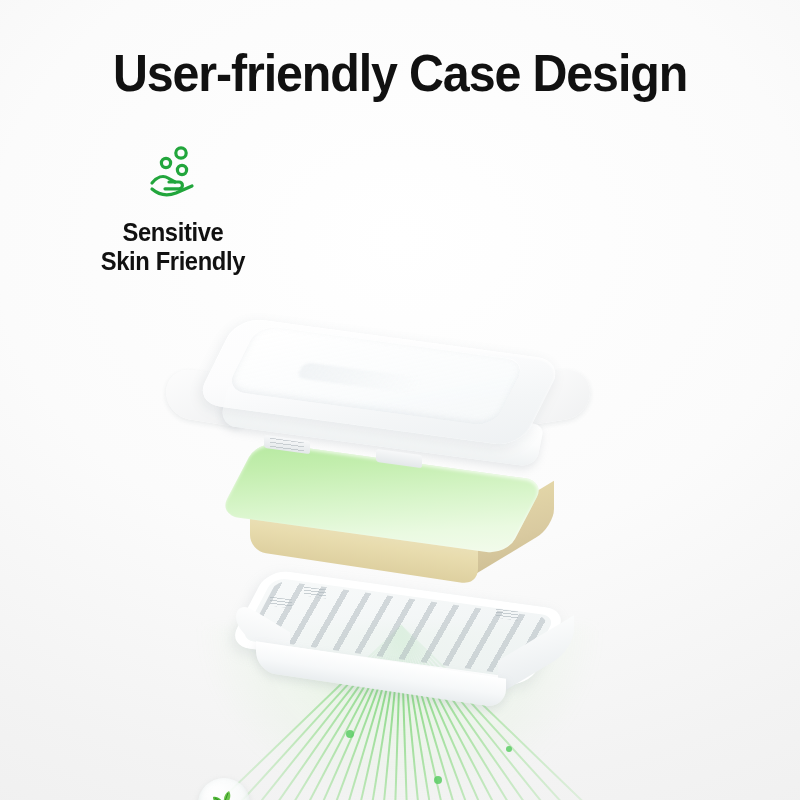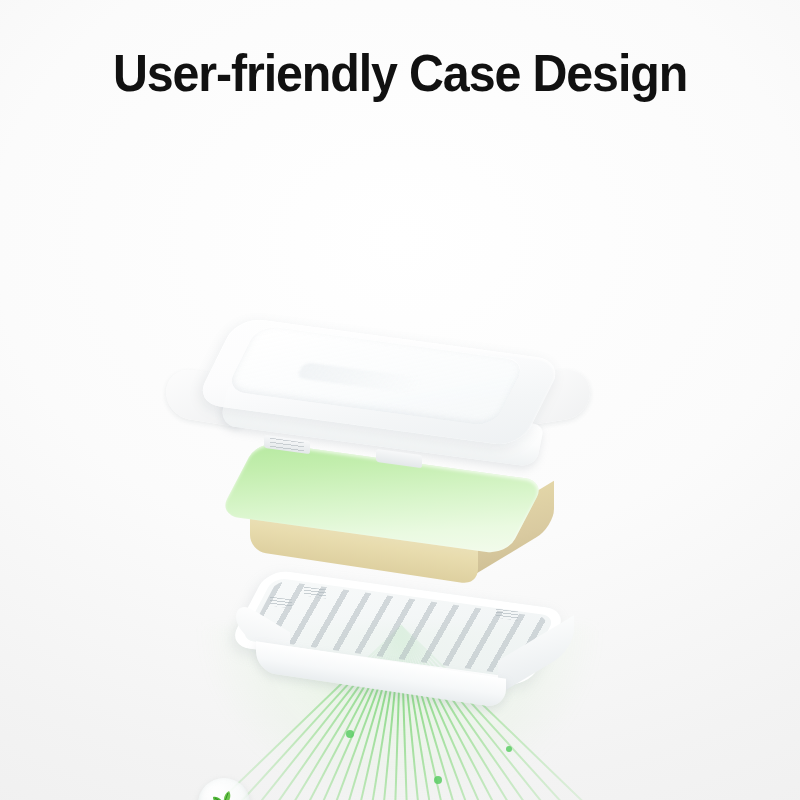--- a/index.html
+++ b/index.html
@@ -213,20 +213,36 @@
 </head>
 <body>
 
 <div id="page">
 
   <div id="title">User-friendly Case Design</div>
 
   <div id="features">
 
 
+    <div class="feature">
+      <div class="feat-icon">
+        <svg width="60" height="58" viewBox="0 0 60 58" fill="none" stroke="#22a63c" stroke-width="3.2" stroke-linecap="round" stroke-linejoin="round">
+          <circle cx="38" cy="11" r="5.2"></circle>
+          <circle cx="23" cy="21" r="4.6"></circle>
+          <circle cx="39" cy="28" r="4.6"></circle>
+          <path d="M9 41 c5-6 11-8 16-5 l7 4"></path>
+          <path d="M26 40 h10 a3.4 3.4 0 0 1 0 6.8 H22"></path>
+          <path d="M9 47 c7 6 16 7 24 4 l16-7"></path>
+        </svg>
+      </div>
+      <div class="feat-cap">
+        <span>Sensitive</span><br>
+        <span>Skin Friendly</span>
+      </div>
+    </div>
 
   </div>
 
   <div id="stage">
 
     <div id="rays">
       <div class="glow"></div>
       <div id="ray-lines">
           <div class="ray" style="height: 326.412px; transform: rotate(-46deg); opacity: 0.73;"></div>
           <div class="ray" style="height: 331.334px; transform: rotate(-42.32deg); opacity: 0.76;"></div>

